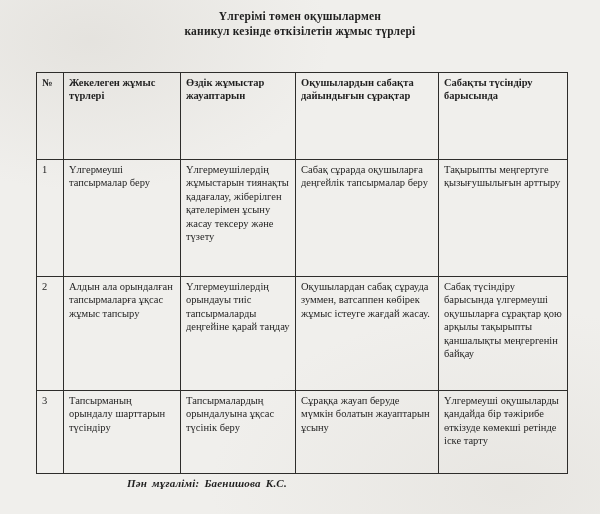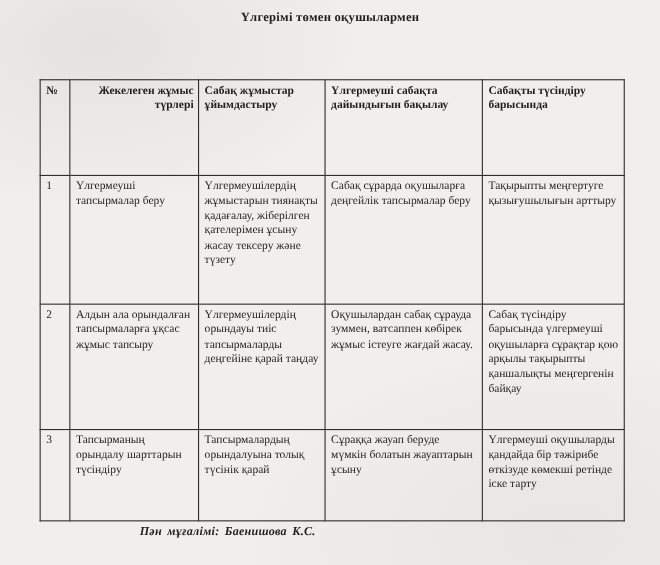--- a/index.html
+++ b/index.html
@@ -55,21 +55,21 @@
     font-size: 10.5px;
     line-height: 13.4px;
     text-align: left;
     font-weight: normal;
     word-wrap: break-word;
   }
   table.plan thead th {
     font-weight: bold;
     height: 81px;
   }
-  table.plan thead th.center { text-align: right; }
+  table.plan thead th.center { text-align: left; }
   tr.r1 td { height: 111px; }
   tr.r2 td { height: 108px; }
   tr.r3 td { height: 77px; }
   .num-cell { padding-left: 6px; }
   .signature {
     position: absolute;
     left: 127px;
     top: 477px;
     font-weight: bold;
     font-size: 11px;
@@ -79,36 +79,37 @@
   }
 </style>
 </head>
 <body>
 
 <div class="page">
   <div class="soft">
 
     <div class="doc-title">
       <div>Үлгерімі төмен оқушылармен</div>
+      <div>каникул кезінде өткізілетін жұмыс түрлері</div>
     </div>
 
     <table class="plan">
       <colgroup>
         <col class="c1">
           <col class="c2">
           <col class="c3">
           <col class="c4">
           <col class="c5">
       </colgroup>
       <thead>
         <tr>
           <th class="num-cell">№</th>
           <th class="center">Жекелеген жұмыс түрлері</th>
-          <th>Сабақ жұмыстар ұйымдастыру</th>
-          <th>Үлгермеуші сабақта дайындығын бақылау</th>
+          <th>Өздік жұмыстар жауаптарын</th>
+          <th>Оқушылардын сабақта дайындығын сұрақтар</th>
           <th>Сабақты түсіндіру барысында</th>
         </tr>
       </thead>
       <tbody>
         <tr class="r1">
           <td class="num-cell">1</td>
           <td>Үлгермеуші тапсырмалар беру</td>
           <td>Үлгермеушілердің жұмыстарын тиянақты қадағалау, жіберілген қателерімен ұсыну жасау тексеру және түзету</td>
           <td>Сабақ сұрарда оқушыларға деңгейлік тапсырмалар беру</td>
           <td>Тақырыпты меңгертуге қызығушылығын арттыру</td>
@@ -116,21 +117,21 @@
         <tr class="r2">
           <td class="num-cell">2</td>
           <td>Алдын ала орындалған тапсырмаларға ұқсас жұмыс тапсыру</td>
           <td>Үлгермеушілердің орындауы тиіс тапсырмаларды деңгейіне қарай таңдау</td>
           <td>Оқушылардан сабақ сұрауда зуммен, ватсаппен көбірек жұмыс істеуге жағдай жасау.</td>
           <td>Сабақ түсіндіру барысында үлгермеуші оқушыларға сұрақтар қою арқылы тақырыпты қаншалықты меңгергенін байқау</td>
         </tr>
         <tr class="r3">
           <td class="num-cell">3</td>
           <td>Тапсырманың орындалу шарттарын түсіндіру</td>
-          <td>Тапсырмалардың орындалуына толық түсінік қарай</td>
+          <td>Тапсырмалардың орындалуына ұқсас түсінік беру</td>
           <td>Сұраққа жауап беруде мүмкін болатын жауаптарын ұсыну</td>
           <td>Үлгермеуші оқушыларды қандайда бір тәжірибе өткізуде көмекші ретінде іске тарту</td>
         </tr>
       </tbody>
     </table>
 
     <div class="signature">Пән мұғалімі:  Баенишова К.С.</div>
 
   </div>
 </div>

